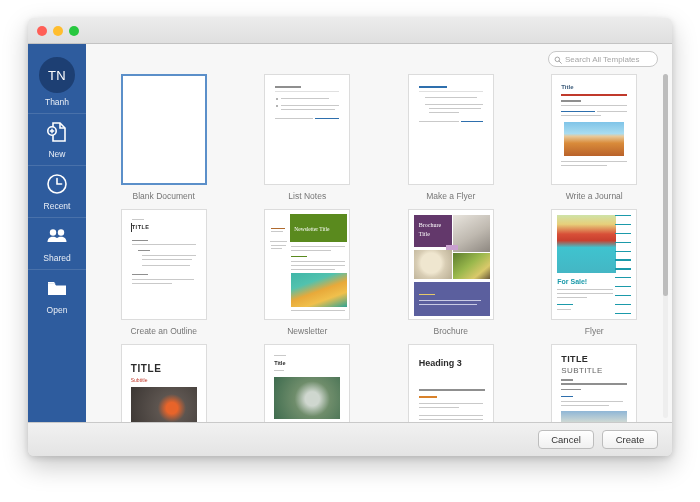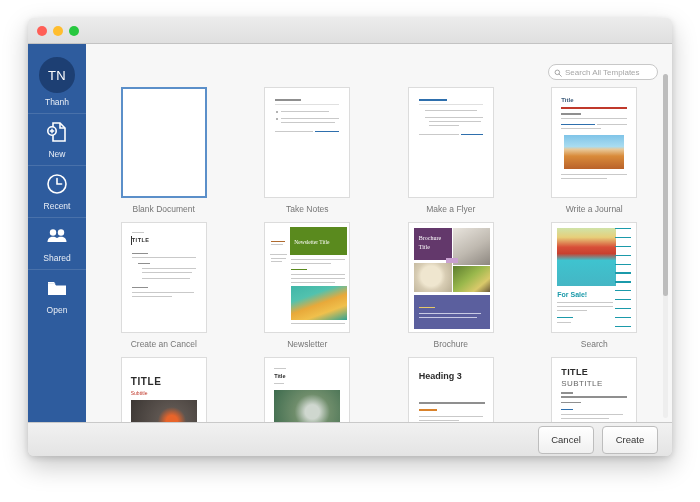--- a/index.html
+++ b/index.html
@@ -68,21 +68,20 @@
   
   .content {
     flex: 1 1 auto; background: #f7f7f7;
     display: flex; flex-direction: column; min-width: 0;
     position: relative;
   }
   .searchbar {
     height: 30px; flex: 0 0 auto;
     display: flex; justify-content: flex-end; align-items: center;
     padding-right: 14px;
-    margin-top: 13px;
   }
   .search-field {
     width: 110px; height: 16px;
     border: 1px solid #c8c8c8; border-radius: 8px;
     background: #fff;
     display: flex; align-items: center; gap: 3px;
     padding: 0 5px;
   }
   .search-field svg { flex: 0 0 auto; }
   .search-ph { font-size: 8px; color: #a6a6a6; white-space: nowrap; }
@@ -137,21 +136,21 @@
 
   
   .footer {
     height: 34px; flex: 0 0 auto;
     background: linear-gradient(#f1f1f1,#e4e4e4);
     border-top: 1px solid #c9c9c9;
     display: flex; align-items: center; justify-content: flex-end;
     gap: 8px; padding-right: 14px;
   }
   .btn {
-    min-width: 56px; height: 28px;
+    min-width: 56px; height: 19px;
     border: 1px solid #bdbdbd; border-radius: 4px;
     background: linear-gradient(#ffffff,#f0f0f0);
     font-size: 9.5px; color: #333;
     display: flex; align-items: center; justify-content: center;
   }
 
   
   .scrollbar {
     position: absolute; right: 4px; top: 30px;
     width: 5px; height: 222px;
@@ -260,21 +259,21 @@
                 <div class="ln" style="left:10px;top:16px;width:64px;height:1px;background:#e0e0e0"></div>
                 <div class="dot" style="left:11px;top:23px"></div>
                 <div class="ln" style="left:16px;top:23px;width:48px"></div>
                 <div class="dot" style="left:11px;top:30px"></div>
                 <div class="ln" style="left:16px;top:30px;width:58px"></div>
                 <div class="ln" style="left:16px;top:34px;width:54px"></div>
                 <div class="ln" style="left:10px;top:43px;width:38px"></div>
                 <div class="ln blue" style="left:50px;top:43px;width:24px"></div>
               </div>
             </div>
-            <div class="thumb-label">Take Notes</div>
+            <div class="thumb-label">List Notes</div>
           </div>
 
           <div class="cell">
             <div class="thumb-wrap">
               <div class="tn">
                 <div class="ln blue" style="left:10px;top:11px;width:28px;height:2.4px"></div>
                 <div class="ln" style="left:10px;top:16px;width:64px;height:1px;background:#e0e0e0"></div>
                 <div class="ln" style="left:16px;top:22px;width:52px"></div>
                 <div class="ln" style="left:16px;top:29px;width:58px"></div>
                 <div class="ln" style="left:20px;top:33px;width:52px"></div>
@@ -314,21 +313,21 @@
                 <div class="ln" style="left:10px;top:34px;width:64px"></div>
                 <div class="ln dark" style="left:16px;top:40px;width:12px"></div>
                 <div class="ln" style="left:20px;top:45px;width:54px"></div>
                 <div class="ln" style="left:20px;top:49px;width:50px"></div>
                 <div class="ln" style="left:20px;top:55px;width:48px"></div>
                 <div class="ln dark" style="left:10px;top:64px;width:16px"></div>
                 <div class="ln" style="left:10px;top:69px;width:62px"></div>
                 <div class="ln" style="left:10px;top:73px;width:40px"></div>
               </div>
             </div>
-            <div class="thumb-label">Create an Cancel</div>
+            <div class="thumb-label">Create an Outline</div>
           </div>
 
           <div class="cell">
             <div class="thumb-wrap">
               <div class="tn">
                 <div style="position:absolute;left:25px;top:4px;width:57px;height:28px;background:#5a8a1e"></div>
                 <div style="position:absolute;left:29px;top:16px;font-size:5.5px;color:#fff;font-family:'Liberation Serif',serif">Newsletter Title</div>
                 <div class="ln" style="left:6px;top:18px;width:14px;height:1px;background:#b06a2e"></div>
                 <div class="ln" style="left:6px;top:21px;width:12px"></div>
                 <div style="position:absolute;left:5px;top:31px;width:17px;height:1px;background:#c9c9c9"></div>
@@ -384,21 +383,21 @@
                   <div class="ln teal" style="position:static;width:16px;height:1.2px"></div>
                   <div class="ln teal" style="position:static;width:16px;height:1.2px"></div>
                   <div class="ln teal" style="position:static;width:16px;height:1.2px"></div>
                   <div class="ln teal" style="position:static;width:16px;height:1.2px"></div>
                   <div class="ln teal" style="position:static;width:16px;height:1.2px"></div>
                   <div class="ln teal" style="position:static;width:16px;height:1.2px"></div>
                   <div class="ln teal" style="position:static;width:16px;height:1.2px"></div>
                 </div>
               </div>
             </div>
-            <div class="thumb-label">Search</div>
+            <div class="thumb-label">Flyer</div>
           </div>
 
           <div class="cell">
             <div class="thumb-wrap">
               <div class="tn">
                 <div class="hd" style="left:9px;top:18px;font-size:10px;letter-spacing:.6px">TITLE</div>
                 <div class="hd" style="left:9px;top:32px;font-size:5px;color:#c0392b;font-weight:normal">Subtitle</div>
                 <div class="photo ph-leaf" style="left:9px;top:42px;width:66px;height:44px"></div>
 
               </div>

